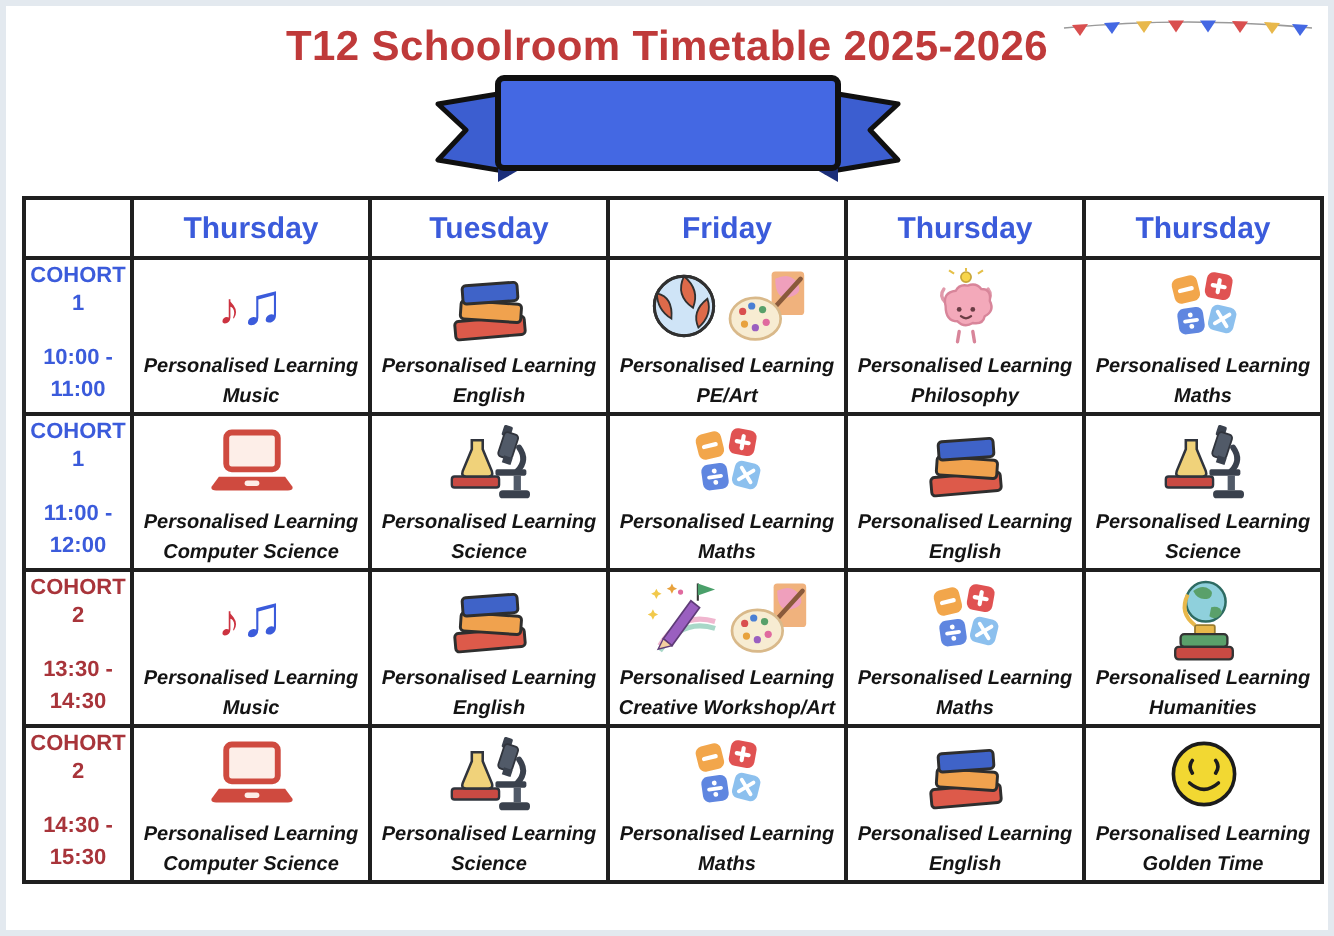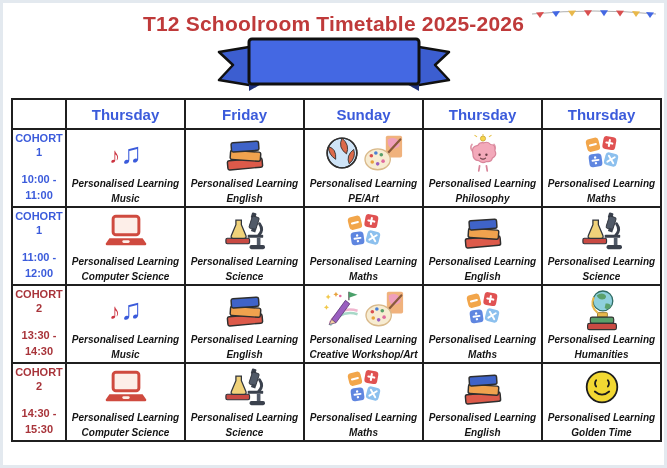--- a/index.html
+++ b/index.html
@@ -79,22 +79,22 @@
         <col class="c-day">
         <col class="c-day">
         <col class="c-day">
         <col class="c-day">
         <col class="c-day">
     </colgroup>
     <thead>
       <tr id="days-row">
         <th class="corner"></th>
       <th class="day-th">Thursday</th>
+          <th class="day-th">Tuesday</th>
           <th class="day-th">Friday</th>
-          <th class="day-th">Sunday</th>
           <th class="day-th">Thursday</th>
           <th class="day-th">Thursday</th>
         </tr>
     </thead>
     <tbody id="tt-body">
         <tr class="cohort-1">
        <th class="cohort-cell">
          <div class="clabel">COHORT</div>
          <div class="cnum">1</div>
          <div class="ctime">10:00 -<br>11:00</div>

